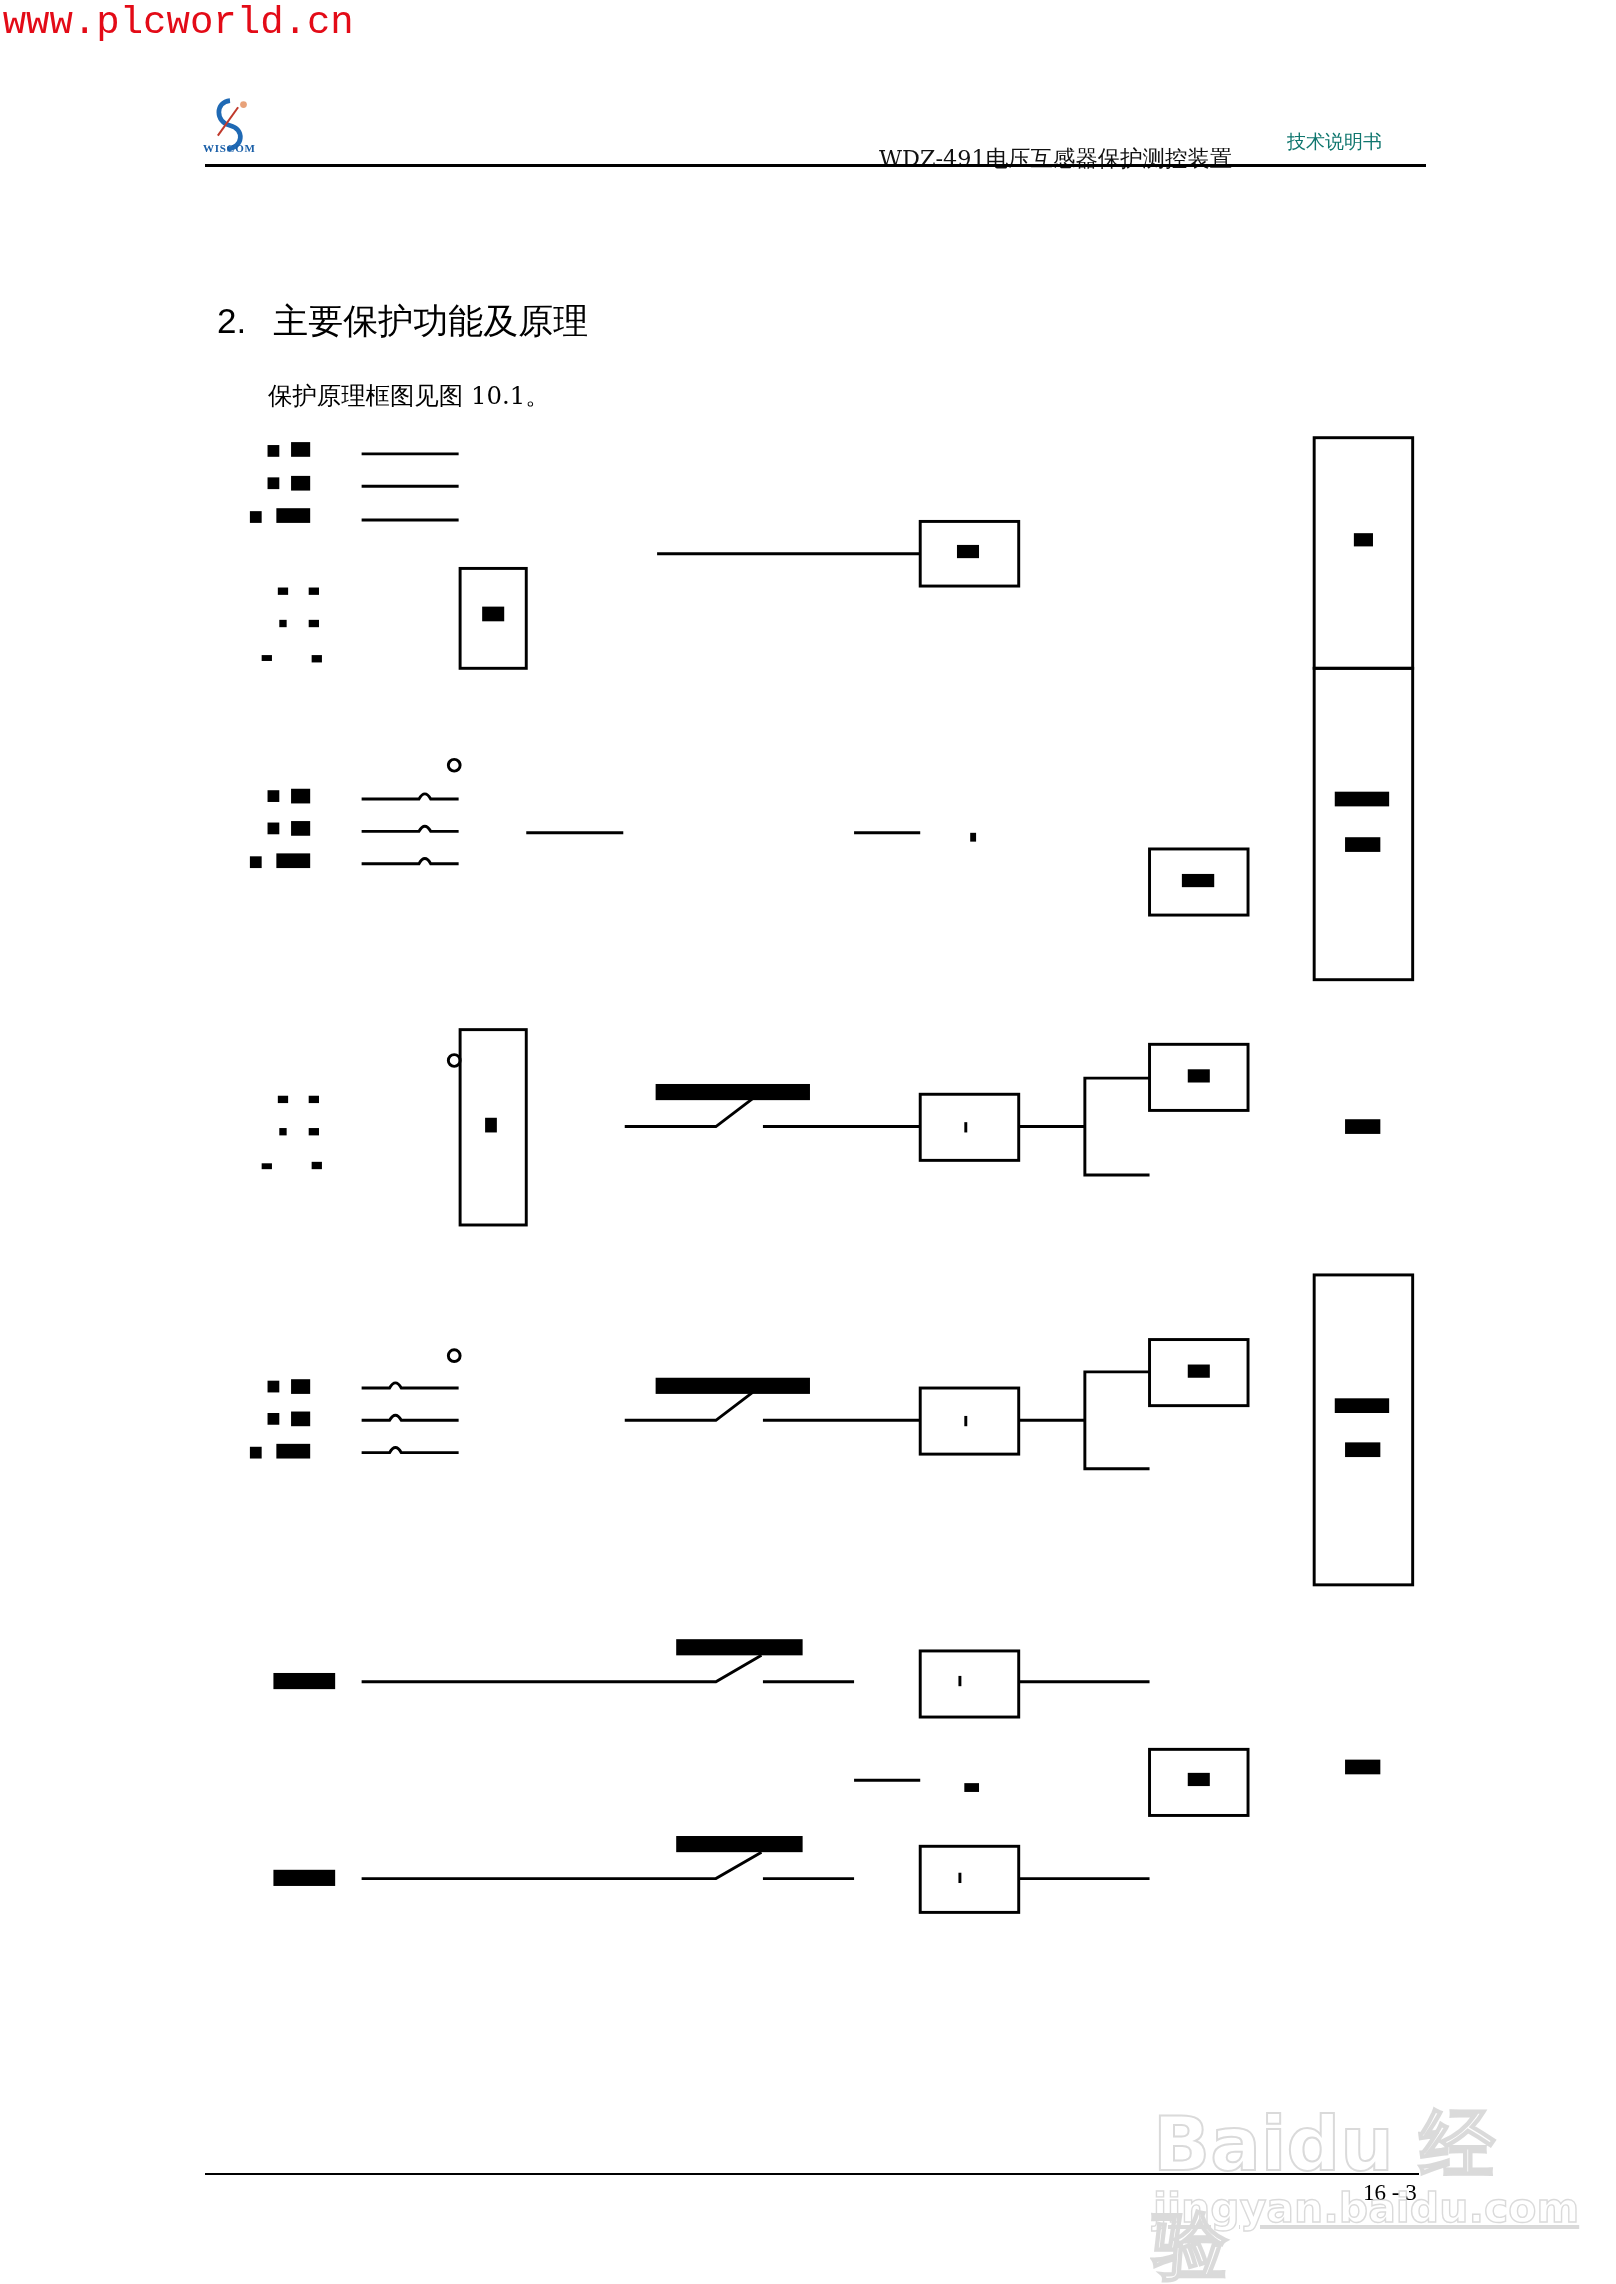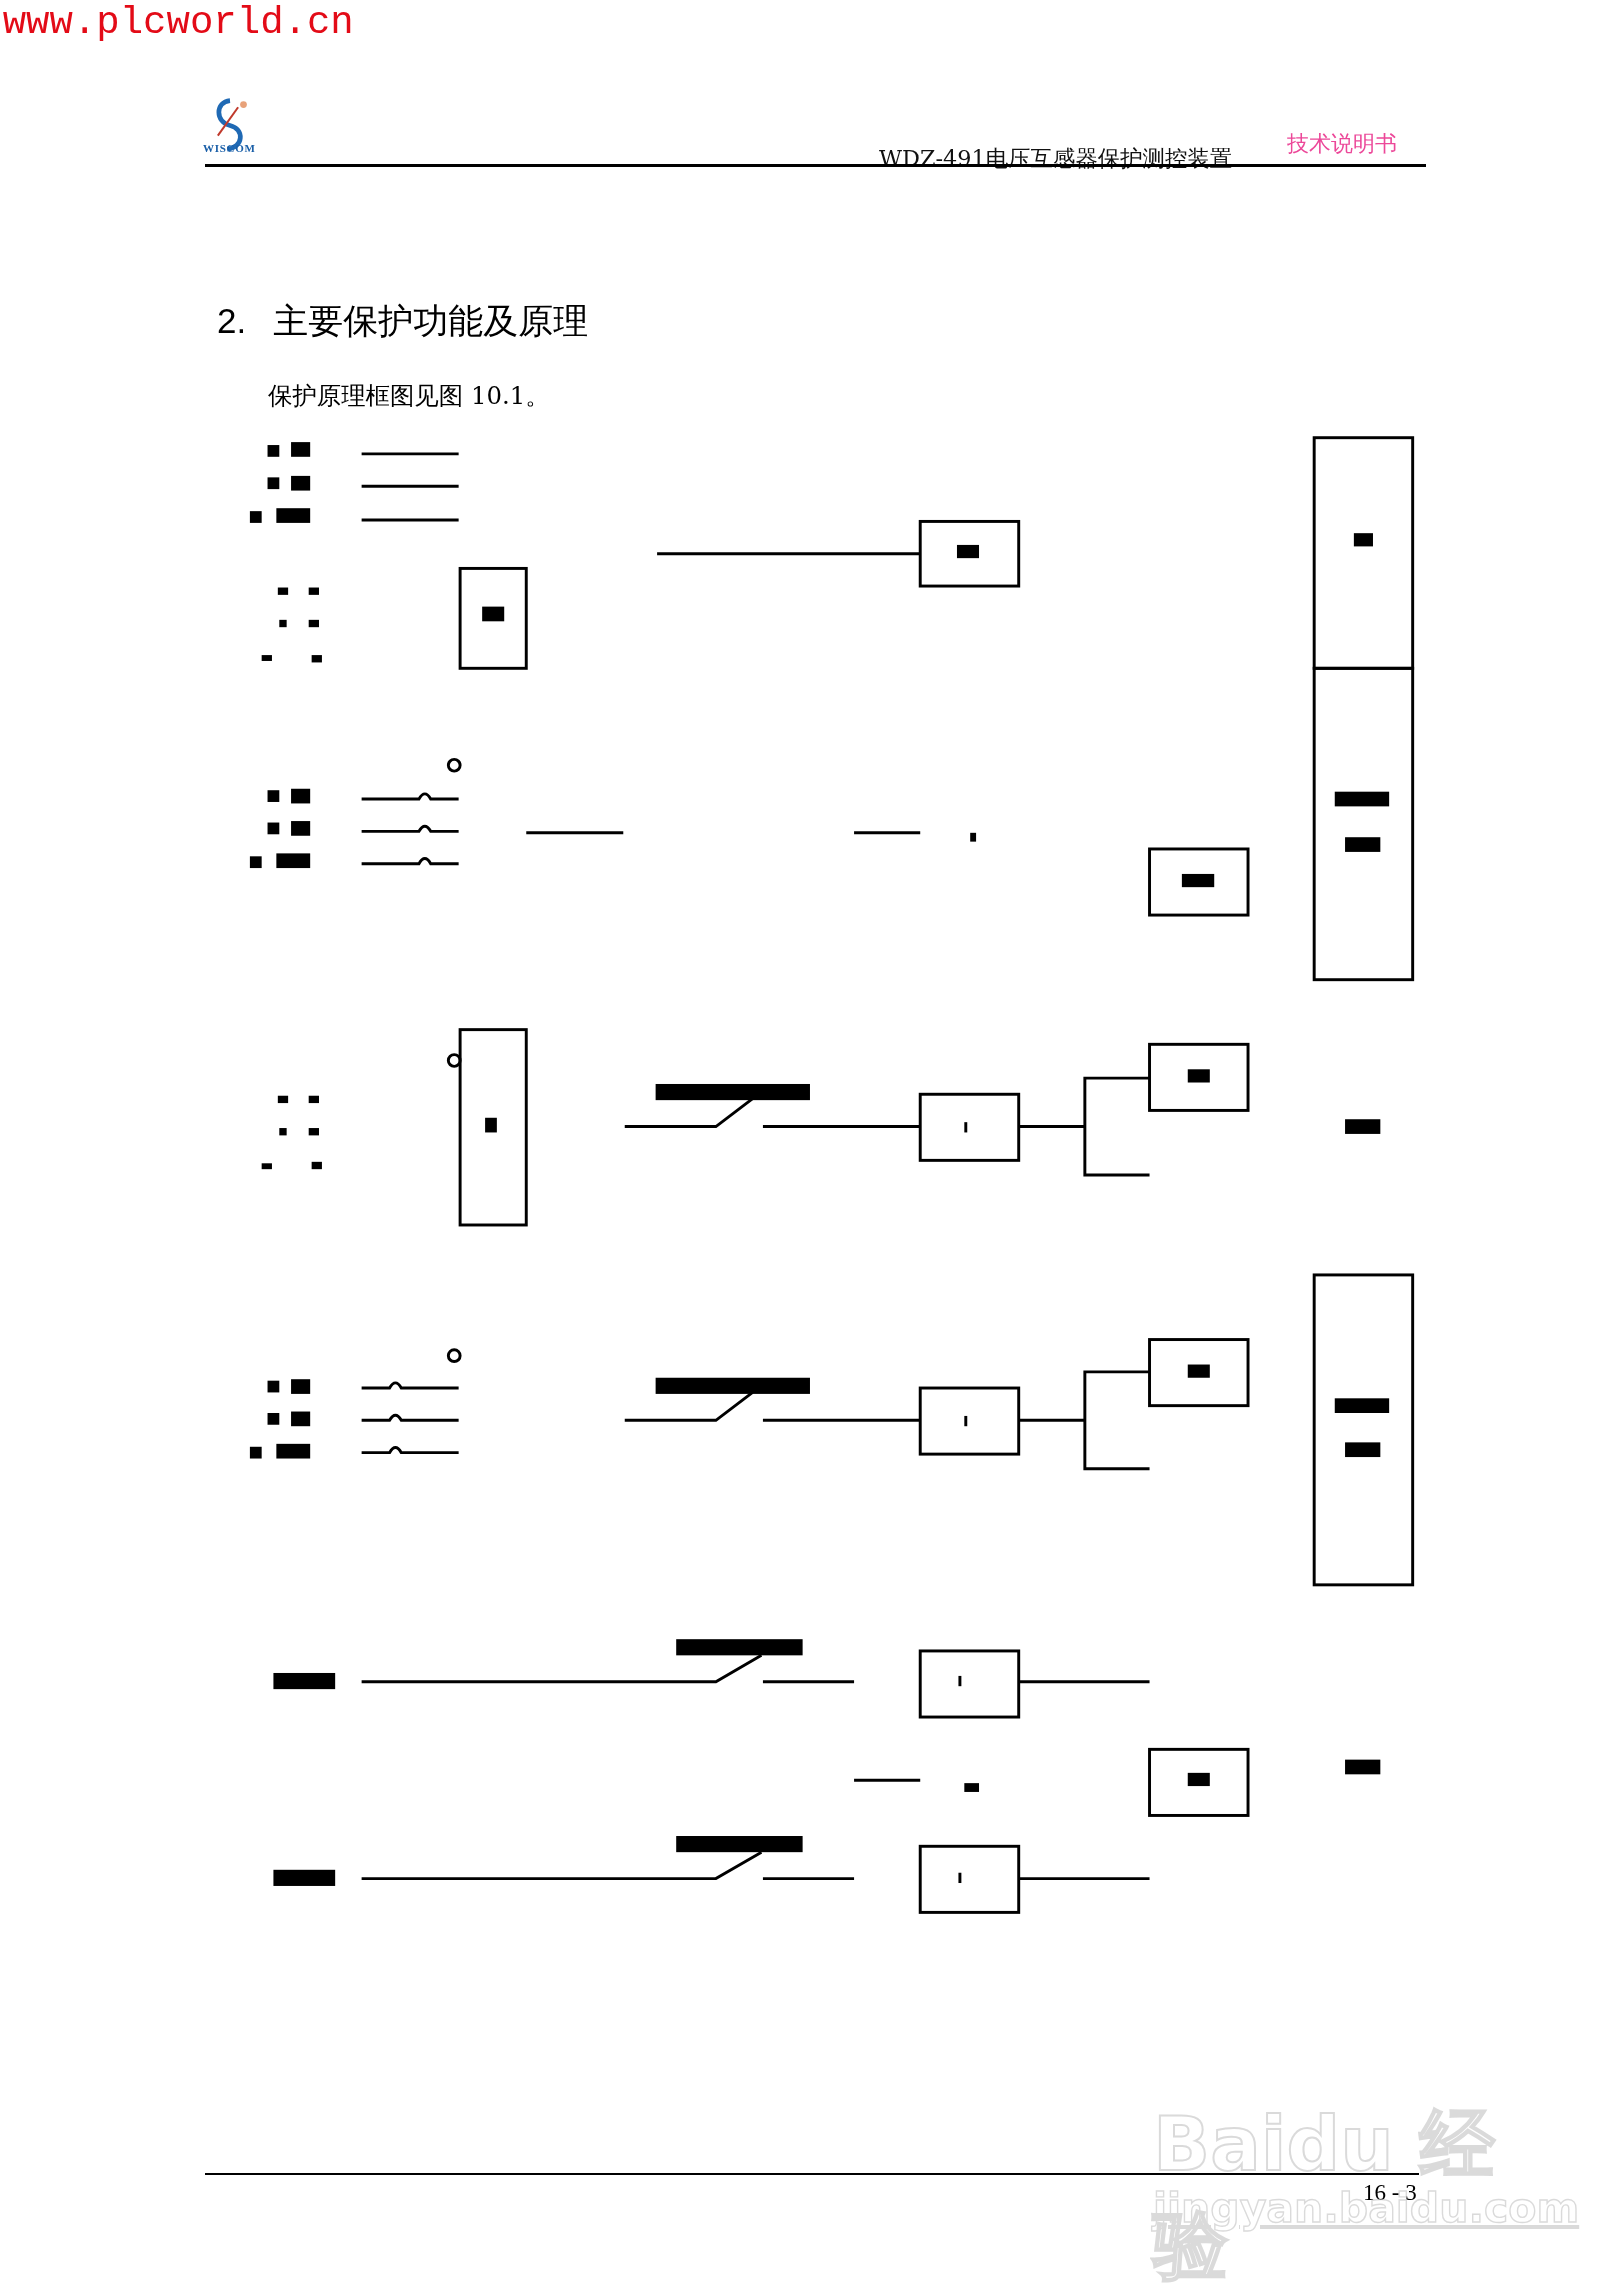--- a/index.html
+++ b/index.html
@@ -1,21 +1,21 @@
 <!DOCTYPE html>
 <html style="font-size:11px"><head>
 <meta charset="utf-8">
 <style>
   html, body { margin: 0; padding: 0; background: #ffffff; }
   body { width: 1617px; height: 2284px; position: relative; overflow: hidden; font-family: "DejaVu Serif", serif; }
   .watermark-url { position: absolute; left: 2.7px; top: 1.4px; font-family: Liberation Mono, monospace; font-size: 39px; color: #e30b17; letter-spacing: 0px; }
   .logo { position: absolute; left: 203px; top: 95px; width: 54px; height: 61px; }
   .logo-text { position: absolute; left: 203px; top: 142px; font-family: Liberation Serif, serif; font-weight: bold; font-size: 11px; color: #1a5fa8; letter-spacing: 0.7px; }
   .header-title { position: absolute; left: 879px; top: 143px; font-family: "DejaVu Serif", serif; font-size: 22.4px; color: #111; }
-  .header-doc { position: absolute; left: 1287px; top: 129px; font-family: "DejaVu Serif", serif; font-size: 22px; color: #ec4899; }
+  .header-doc { position: absolute; left: 1287px; top: 129px; font-family: "DejaVu Serif", serif; font-size: 19px; color: #0f766e; }
   .header-rule { position: absolute; left: 205px; top: 164px; width: 1221px; height: 2.7px; background: #000; }
   .section-title { position: absolute; left: 217px; top: 298px; font-family: Liberation Sans, sans-serif; font-size: 35px; color: #000; }
   .section-title .num { margin-right: 27px; }
   .intro { position: absolute; left: 268px; top: 380px; font-family: "DejaVu Serif", serif; font-size: 24.4px; color: #000; }
   svg.diagram { position: absolute; left: 0; top: 0; width: 1617px; height: 2284px; }
   .footer-rule { position: absolute; left: 205px; top: 2173px; width: 1214px; height: 2px; background: #000; }
   .page-num { position: absolute; left: 1363px; top: 2180px; font-family: "Liberation Serif", serif; font-size: 23px; color: #000; }
   .baidu { position: absolute; left: 1153px; top: 2048px; width: 407px; height: 190px; opacity: 0.55; }
   .baidu .b1 { position: absolute; left: 0; top: 47px; font-family: "DejaVu Sans", sans-serif; font-weight: bold; font-size: 75px; color: transparent; -webkit-text-stroke: 2px #bdbdbd; }
   .baidu .b2 { position: absolute; left: 0; top: 136px; font-family: "DejaVu Sans", sans-serif; font-weight: bold; font-size: 41px; color: transparent; text-decoration: underline; -webkit-text-stroke: 1.4px #bdbdbd; }

